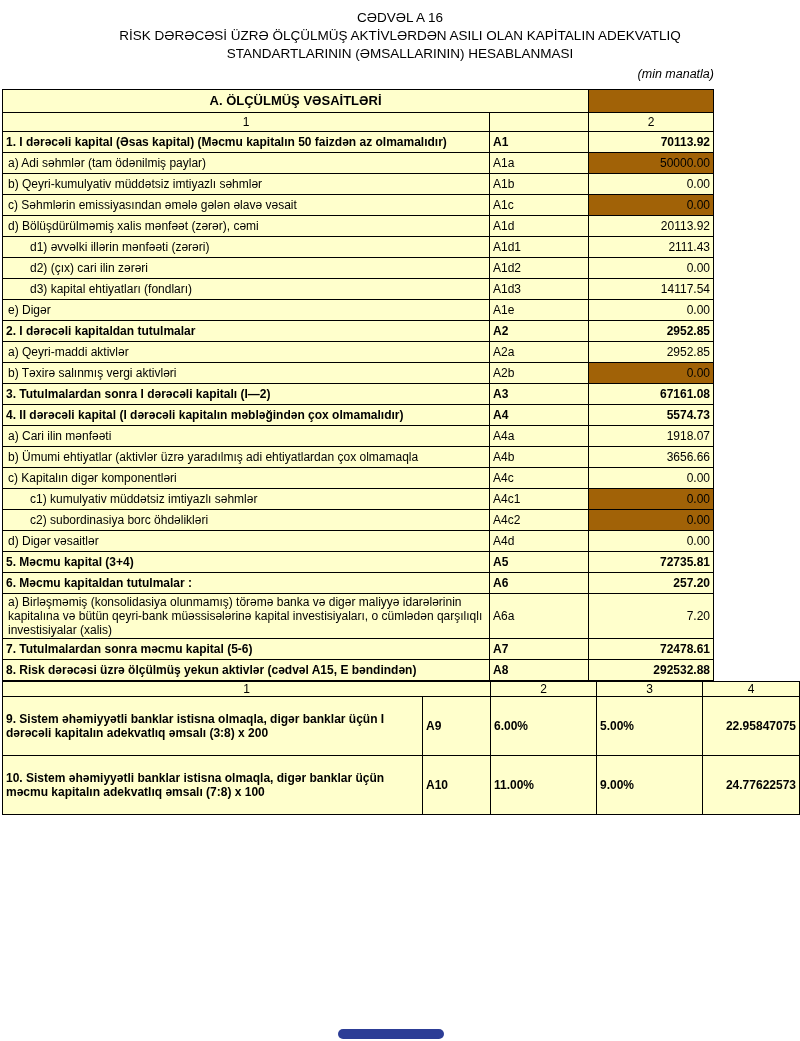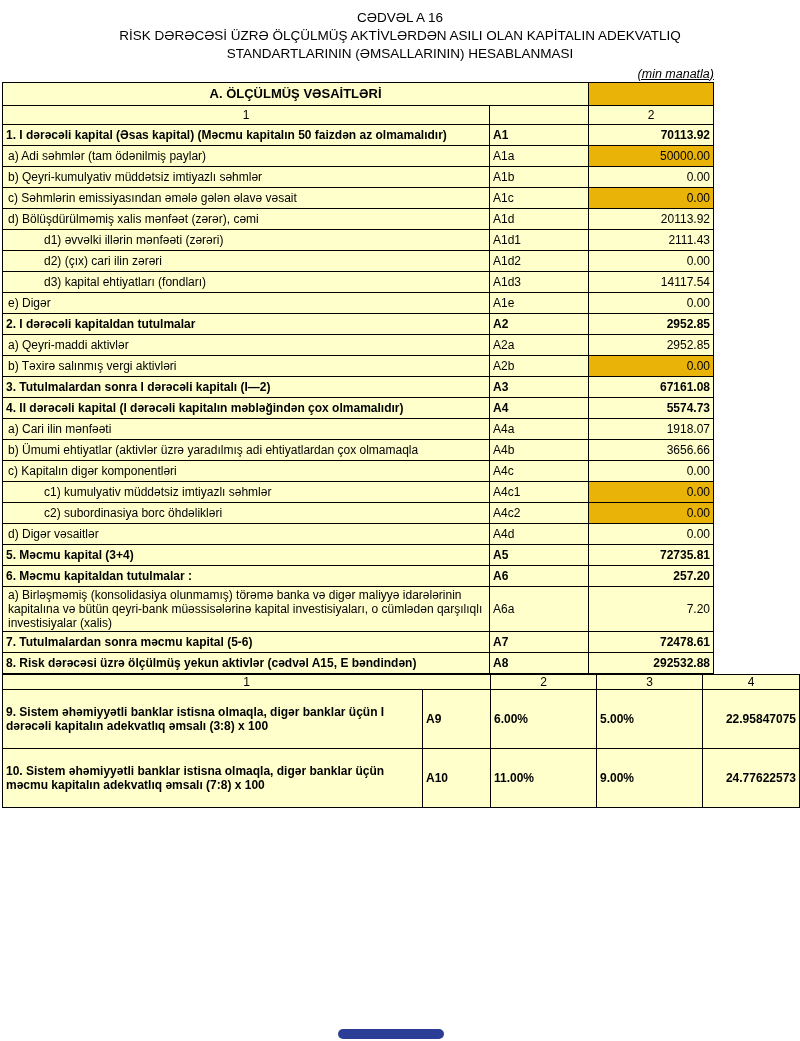--- a/index.html
+++ b/index.html
@@ -1,34 +1,34 @@
 <!DOCTYPE html>
 <html><head>
 <meta charset="utf-8">
 <style>
   html,body{margin:0;padding:0;}
   body{width:800px;min-height:1041px;position:relative;background:#ffffff;color:#000;
        font-family:"Liberation Sans",sans-serif;}
   .titles{padding-top:9px;text-align:center;font-weight:normal;font-size:13.5px;line-height:1.35;}
   .note{font-style:italic;font-size:12.5px;text-align:right;}
-  .unit-note{width:712px;margin:3px 0 1px 2px;text-decoration:underline;}
+  .unit-note{width:712px;margin:3px 0 8px 2px;}
   .percent-note{width:797px;margin:8px 0 2px 2px;font-weight:bold;}
   table{border-collapse:collapse;table-layout:fixed;margin-left:2px;}
   td,th{border:1px solid #000;font-size:12px;padding:1px 3px;vertical-align:middle;
         background:#FFFFCC;word-wrap:break-word;}
   .t1{width:711px;}
   .t2{width:797px;}
   .hdr{font-size:13px;font-weight:bold;text-align:center;height:20px;}
-  .cell-white{background:#eab308;}
+  .cell-white{background:#a16207;}
   .num-row td{height:14px;text-align:center;padding:0 3px;}
   .code{text-align:left;}
   .val{text-align:right;}
   .b{font-weight:bold;}
   .ind1{padding-left:5px;}
-  .ind2{padding-left:41px;}
+  .ind2{padding-left:27px;}
   .t1 td{height:18px;}
   .t2 th{font-weight:bold;text-align:center;font-size:12px;line-height:1.45;}
   .t2 .hdr-cell{height:106px;}
   .t2 tbody td{height:56px;font-weight:bold;}
   .scroll-thumb{position:absolute;left:338px;top:1029px;width:106px;height:10px;
                 border-radius:5px;}
 </style>
 </head>
 <body>
 
@@ -200,21 +200,21 @@
     <thead>
       <tr class="num-row">
         <td colspan="2">1</td>
         <td>2</td>
         <td>3</td>
         <td>4</td>
       </tr>
     </thead>
     <tbody>
         <tr>
-          <td class="b">9. Sistem əhəmiyyətli banklar istisna olmaqla, digər banklar üçün I dərəcəli kapitalın adekvatlıq əmsalı (3:8) x 100</td>
+          <td class="b">9. Sistem əhəmiyyətli banklar istisna olmaqla, digər banklar üçün I dərəcəli kapitalın adekvatlıq əmsalı (3:8) x 200</td>
           <td class="code b">A9</td>
           <td class="code b">6.00%</td>
           <td class="code b">5.00%</td>
           <td class="val b">22.95847075</td>
         </tr>
         <tr>
           <td class="b">10. Sistem əhəmiyyətli banklar istisna olmaqla, digər banklar üçün məcmu kapitalın adekvatlıq əmsalı (7:8) x 100</td>
           <td class="code b">A10</td>
           <td class="code b">11.00%</td>
           <td class="code b">9.00%</td>

